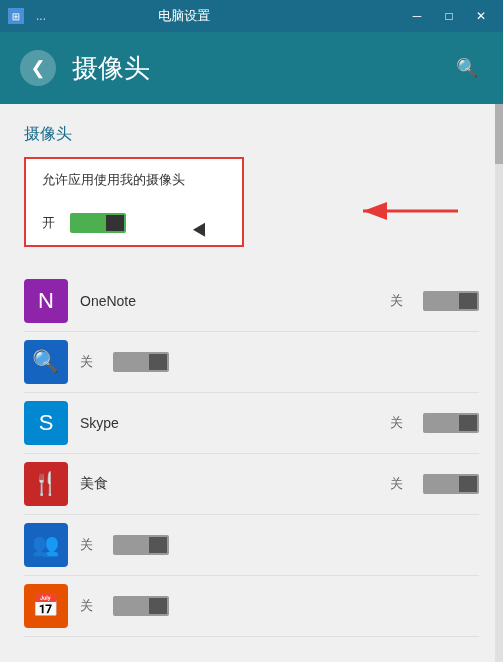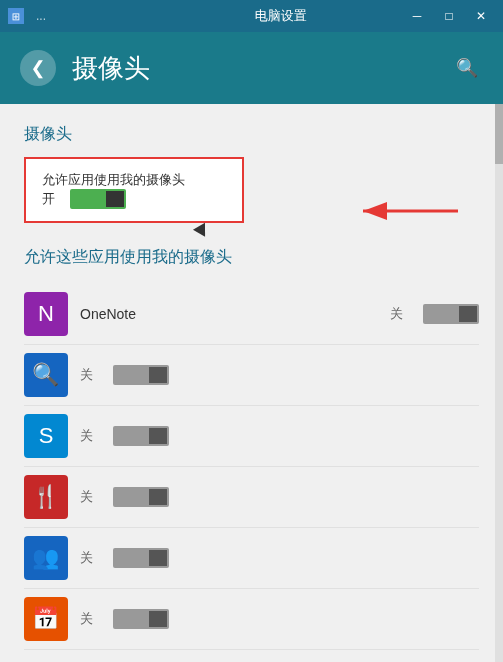--- a/index.html
+++ b/index.html
@@ -34,21 +34,20 @@
     .title-bar-dots {
       font-size: 12px;
       color: rgba(255,255,255,0.7);
       flex: 1;
       margin-left: 4px;
     }
     .title-bar-title {
       font-size: 13px;
       color: white;
       flex: 2;
-      text-align: center;
     }
     .title-bar-controls {
       display: flex;
       gap: 4px;
     }
     .title-bar-btn {
       width: 28px;
       height: 20px;
       background: transparent;
       border: none;
@@ -135,21 +134,21 @@
       border: 2px solid #e53935;
       padding: 12px 16px;
       margin-bottom: 24px;
       display: inline-block;
       min-width: 220px;
       position: relative;
     }
     .camera-toggle-label {
       font-size: 13px;
       color: #333;
-      margin-bottom: 0;
+      margin-bottom: 24px;
     }
     .toggle-row {
       display: flex;
       align-items: center;
       gap: 12px;
     }
     .toggle-state-text {
       font-size: 13px;
       color: #333;
       min-width: 16px;
@@ -299,48 +298,49 @@
         </marker>
       </defs>
       <line x1="115" y1="25" x2="20" y2="25" stroke="#e53935" stroke-width="3" marker-end="url(#arrowhead)"></line>
     </svg>
   </div>
 
   
   <div class="cursor"></div>
 
   
-  <div class="sub-section-title">允许这些应用使用我的摄像头</div>
 
   
   <div class="app-list" id="app-list">
       <div class="app-item">
     <div class="app-icon" style="background:#8e24aa;">N</div>
     <span class="app-name">OneNote</span>
     <span class="app-status">关</span>
     <div class="app-toggle">
       <div class="app-toggle-knob"></div>
     </div>
   </div>
       <div class="app-item">
     <div class="app-icon" style="background:#1565c0;">🔍</div>
     <span class="app-status">关</span>
     <div class="app-toggle">
       <div class="app-toggle-knob"></div>
     </div>
   </div>
       <div class="app-item">
     <div class="app-icon" style="background:#0288d1;">S</div>
+    <span class="app-name">Skype</span>
     <span class="app-status">关</span>
     <div class="app-toggle">
       <div class="app-toggle-knob"></div>
     </div>
   </div>
       <div class="app-item">
     <div class="app-icon" style="background:#c62828;">🍴</div>
+    <span class="app-name">美食</span>
     <span class="app-status">关</span>
     <div class="app-toggle">
       <div class="app-toggle-knob"></div>
     </div>
   </div>
       <div class="app-item">
     <div class="app-icon" style="background:#1565c0;">👥</div>
     <span class="app-status">关</span>
     <div class="app-toggle">
       <div class="app-toggle-knob"></div>

